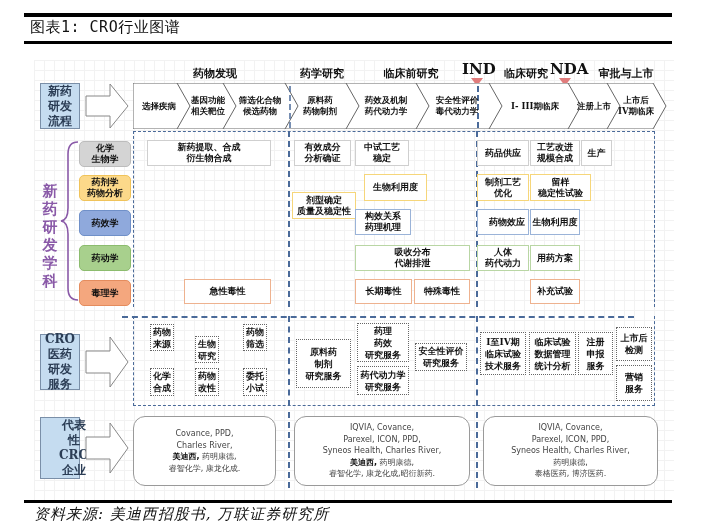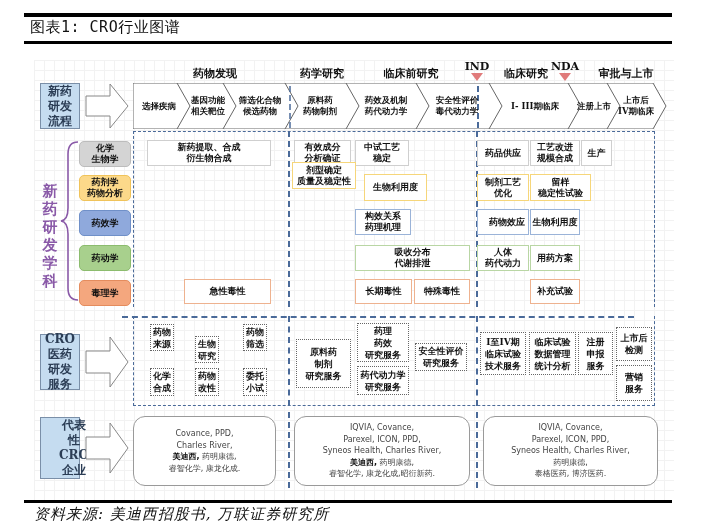--- a/index.html
+++ b/index.html
@@ -3,21 +3,21 @@
 <meta charset="utf-8">
 <style>
   html, body { margin: 0; padding: 0; background: #ffffff; }
   body { width: 719px; height: 529px; position: relative; overflow: hidden;
          font-family: "DejaVu Serif", "Liberation Serif", serif; color: #111; }
   .abs { position: absolute; box-sizing: border-box; }
   .rule { position: absolute; background: #000; }
   .title { left: 30px; top: 18px; font-size: 15px; font-family: "DejaVu Sans Mono","Liberation Mono", monospace; letter-spacing: 0.5px; }
   .src { left: 34px; top: 505px; font-size: 15px; font-style: italic; font-family: "DejaVu Serif","Liberation Serif", serif; letter-spacing: 1px; }
   .phase-label { font-size: 11px; font-weight: bold; text-align: center; white-space: nowrap; font-family: "DejaVu Serif", serif; }
-  .marker { font-size: 11px; font-weight: bold; font-family: "DejaVu Serif", serif; text-align: center; }
+  .marker { font-size: 15px; font-weight: bold; font-family: "DejaVu Serif", serif; text-align: center; }
   .tri { width: 0; height: 0; border-left: 6px solid transparent; border-right: 6px solid transparent; border-top: 8px solid #e07b7b; }
   .rowhead { background: #c5dcf0; border: 1.5px solid #7a8fa8; font-size: 12px; font-weight: bold; color: #2b3d55;
              display: flex; align-items: center; justify-content: center; text-align: center; line-height: 15px; white-space: pre-line; }
   .flow-cell { display: flex; align-items: center; justify-content: center; text-align: center;
                font-size: 8.5px; font-weight: bold; line-height: 11px; white-space: pre-line; }
   .subj { border-radius: 5px; font-size: 9px; font-weight: bold; display: flex; align-items: center; justify-content: center;
           text-align: center; line-height: 11px; white-space: pre-line; }
   .box { background: #fff; font-size: 9px; font-weight: bold; display: flex; align-items: center; justify-content: center;
          text-align: center; line-height: 11px; white-space: pre-line; }
   .gray { border: 1.5px solid #cfcfcf; }
@@ -120,21 +120,21 @@
 <div class="abs subj" style="left:79px; top:280px; width:52px; height:26px; background:#f4a77e; border:1px solid #e48c5e;">毒理学</div>
 
 <div class="abs box gray" style="left:147px; top:140px; width:124px; height:26px;">新药提取、合成
 衍生物合成</div>
 <div class="abs box orange" style="left:184px; top:279px; width:87px; height:25px;">急性毒性</div>
 
 <div class="abs box gray" style="left:294px; top:140px; width:57px; height:26px;">有效成分
 分析确证</div>
 <div class="abs box gray" style="left:355px; top:140px; width:54px; height:26px;">中试工艺
 稳定</div>
-<div class="abs box yellow" style="left:292px; top:162px; width:64px; height:27px;">剂型确定
+<div class="abs box yellow" style="left:292px; top:192px; width:64px; height:27px;">剂型确定
 质量及稳定性</div>
 <div class="abs box yellow" style="left:364px; top:174px; width:63px; height:27px;">生物利用度</div>
 <div class="abs box blue" style="left:355px; top:209px; width:56px; height:26px;">构效关系
 药理机理</div>
 <div class="abs box green" style="left:355px; top:245px; width:115px; height:26px;">吸收分布
 代谢排泄</div>
 <div class="abs box orange" style="left:355px; top:279px; width:57px; height:25px;">长期毒性</div>
 <div class="abs box orange" style="left:414px; top:279px; width:56px; height:25px;">特殊毒性</div>
 
 <div class="abs box gray" style="left:477px; top:140px; width:52px; height:26px; margin-left:0;">药品供应</div>

